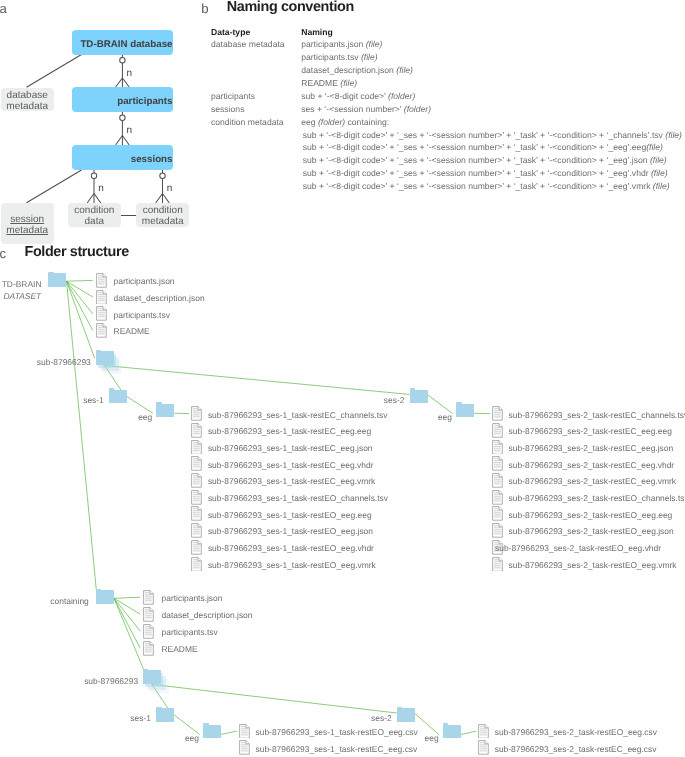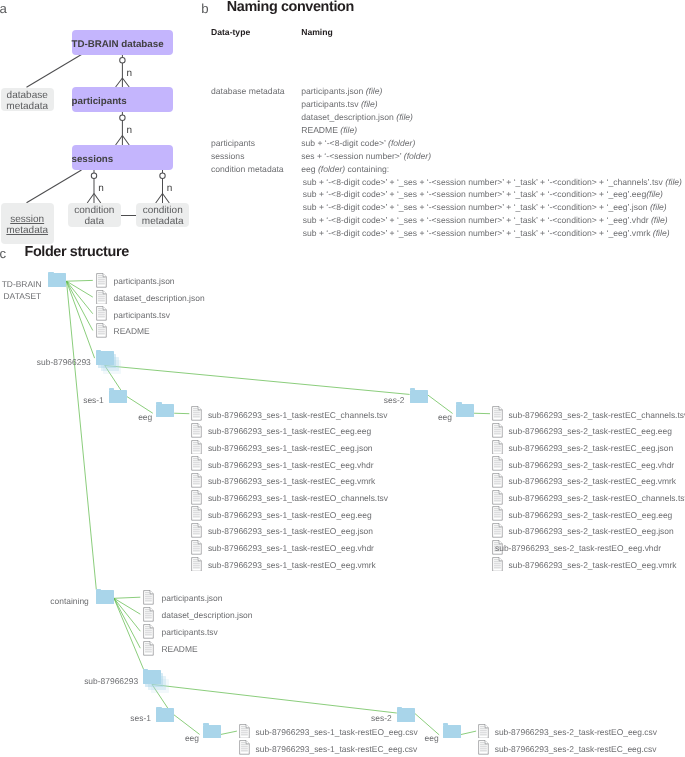--- a/index.html
+++ b/index.html
@@ -6,30 +6,30 @@
   html,body{margin:0;padding:0;background:#ffffff;}
   body{width:685px;height:757px;position:relative;overflow:hidden;
        font-family:"Liberation Sans",sans-serif;color:#58595b;
        -webkit-font-smoothing:antialiased;text-rendering:geometricPrecision;
        transform:translateZ(0);}
   .abs{position:absolute;}
   
   .panel-letter{font-size:13.2px;color:#58595b;font-weight:400;line-height:13.2px;}
   .panel-title{font-size:14.4px;color:#231f20;font-weight:700;letter-spacing:-0.38px;white-space:nowrap;}
   
-  .ybox{position:absolute;background:#c4b5fd;border-radius:4px;
-        display:flex;align-items:center;justify-content:flex-start;
+  .ybox{position:absolute;background:#7dd3fc;border-radius:4px;
+        display:flex;align-items:center;justify-content:flex-end;
         color:#414042;font-weight:700;font-size:9.75px;padding-top:4px;box-sizing:border-box;}
   .gbox{position:absolute;background:#eceded;border-radius:4px;
         display:flex;align-items:center;justify-content:center;text-align:center;
         color:#5b5c5e;font-weight:400;font-size:10px;line-height:11.1px;padding-top:2.2px;box-sizing:border-box;}
   .nlab{position:absolute;font-size:10px;color:#404040;line-height:10px;}
   
   .bhead{font-size:8.6px;font-weight:700;color:#231f20;white-space:nowrap;text-align:center;}
-  .bcell{font-size:8.6px;color:#6d6e71;white-space:nowrap;margin-top:47px;}
+  .bcell{font-size:8.6px;color:#6d6e71;white-space:nowrap;}
   .bcell i{font-style:italic;}
   
   .ftext{position:absolute;font-size:8.45px;color:#6d6e71;white-space:nowrap;}
   .folder-shape{background:#a9d5ea;border-radius:0.6px;}
   .folder-shape::before{content:"";position:absolute;left:0;top:-1.6px;width:31%;height:2.2px;
        background:#a9d5ea;border-radius:0.8px 0.8px 0 0;}
   .file-icon{line-height:0;}
 </style>
 </head>
 <body>
@@ -144,21 +144,21 @@
         <path d="M151.99 446.4 L396.8 475.025" stroke="#5cb947" stroke-width="0.75" fill="none" opacity="0.95"></path>
         <path d="M174 476.85 L199.6 496.4200000000001" stroke="#5cb947" stroke-width="0.75" fill="none" opacity="0.95"></path>
         <path d="M414.8 475.42999999999995 L439.20000000000005 496.89" stroke="#5cb947" stroke-width="0.75" fill="none" opacity="0.95"></path>
         <path d="M221 496.4200000000001 L236.9 493.1" stroke="#5cb947" stroke-width="0.75" fill="none" opacity="0.95"></path>
         <path d="M460.6 496.62 L476.1 493.1" stroke="#5cb947" stroke-width="0.75" fill="none" opacity="0.95"></path>
       </svg>
       <div style="position: absolute; left: 48px; top: 35.2px; width: 18px; height: 13.5px;">
         <div class="folder-shape" style="position: absolute; left: 0px; top: 0px; width: 18px; height: 13.5px;"></div>
       </div>
       <div class="ftext" style="position: absolute; top: 40.6px; right: 643.5px;">TD-BRAIN</div>
-      <div class="ftext" style="position: absolute; top: 53px; right: 643.8px;">DATASET</div>
+      <div class="ftext" style="position: absolute; top: 53px; right: 643.8px; font-style: italic;">DATASET</div>
       <div class="file-icon" style="position: absolute; left: 95.8px; top: 35px;"><svg width="10.9" height="14.8" viewBox="0 0 22 30" shape-rendering="geometricPrecision">
           <path d="M1.2 1.2 L14.2 1.2 L20.8 7.8 L20.8 28.8 L1.2 28.8 Z" fill="#ffffff" stroke="#808285" stroke-width="1.3" stroke-linejoin="miter"></path>
           <path d="M14.2 1.2 L14.2 7.8 L20.8 7.8" fill="#ffffff" stroke="#808285" stroke-width="1.3" stroke-linejoin="miter"></path>
           <g stroke="#a7a9ac" stroke-width="1.15" stroke-linecap="butt">
             <path d="M4.1 5.6 H13.2"></path>
             <path d="M4.1 9.7 H17.9"></path>
             <path d="M4.1 13.8 H17.9"></path>
             <path d="M4.1 17.9 H17.9"></path>
             <path d="M4.1 22.0 H17.9"></path>
           </g>

